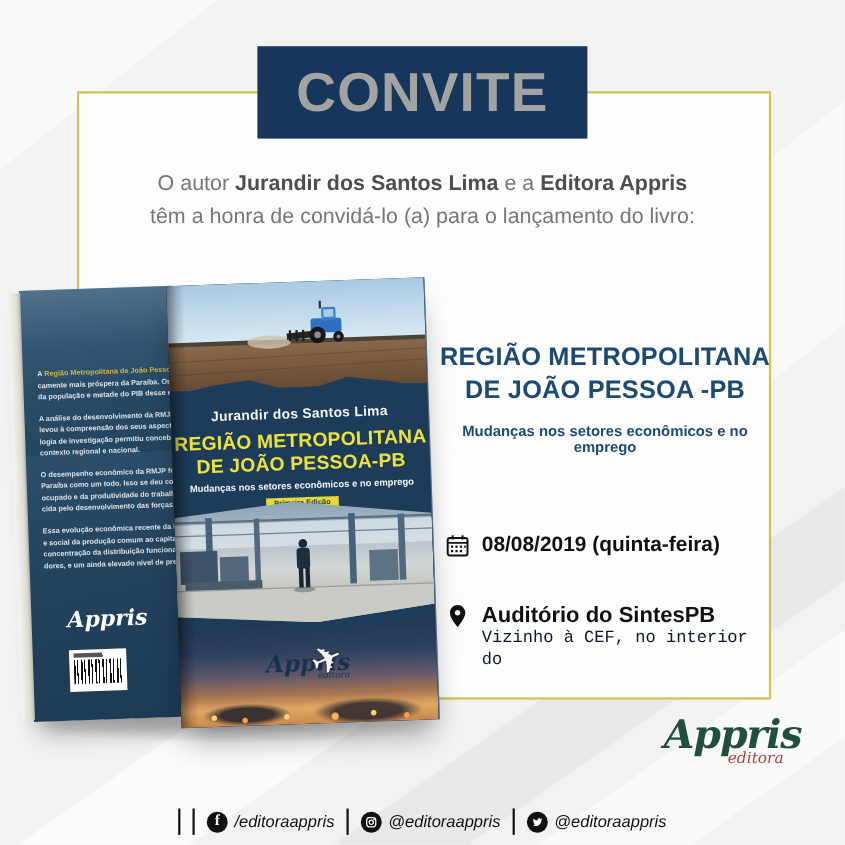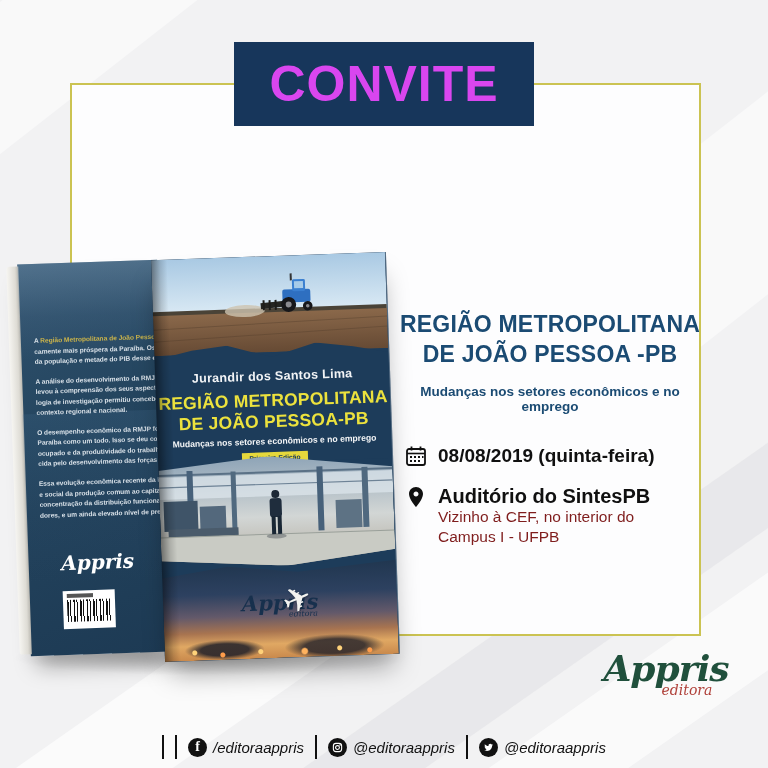--- a/index.html
+++ b/index.html
@@ -13,21 +13,21 @@
   .deco.d3{left:120px;top:720px;width:900px;height:80px;background:rgba(255,255,255,.6);transform:rotate(-35deg);}
   .deco.d4{left:560px;top:80px;width:500px;height:160px;background:rgba(255,255,255,.5);transform:rotate(-38deg);}
   .deco.d5{left:-140px;top:-60px;width:480px;height:120px;background:rgba(255,255,255,.5);transform:rotate(-38deg);}
 
   
   .frame{position:absolute;left:70px;top:83px;width:627px;height:549px;border:2px solid #cbc352;background:#fdfdfe;z-index:2;}
 
   
   .banner{position:absolute;left:234px;top:42px;width:300px;height:84px;background:#17365b;z-index:3;
           display:flex;align-items:center;justify-content:center;}
-  .banner span{color:#d946ef;font-size:50px;font-weight:bold;letter-spacing:1px;}
+  .banner span{color:#a3a3a3;font-size:50px;font-weight:bold;letter-spacing:1px;}
 
   
   .intro{position:absolute;left:0;top:152px;width:768px;text-align:center;z-index:3;
          color:#767676;font-size:19.5px;line-height:1.55;}
   .intro .intro-line{white-space:pre-wrap;}
   .intro b{color:#4d4d4d;font-weight:bold;}
 
   
   .book-shadow{position:absolute;left:10px;top:640px;width:400px;height:36px;z-index:3;
     background:radial-gradient(ellipse at 50% 50%, rgba(0,0,0,.20) 0%, rgba(0,0,0,0) 70%);}
@@ -84,25 +84,25 @@
   .fc-logo{position:absolute;left:0;top:30px;width:100%;text-align:center;color:#17304d;
     font-family:"DejaVu Serif",serif;font-style:italic;font-weight:bold;font-size:21px;line-height:1;}
   .fc-logo .sub{display:block;font-size:8px;font-weight:normal;margin-top:-2px;margin-left:46px;}
 
   
   .event-title{position:absolute;left:398px;top:310px;width:304px;text-align:center;z-index:3;
     color:#1b4b73;font-size:23px;font-weight:bold;line-height:1.3;letter-spacing:.2px;}
   .event-sub{position:absolute;left:398px;top:384px;width:304px;text-align:center;z-index:3;
     color:#1b4b73;font-size:13.5px;font-weight:bold;}
   .event-details{position:absolute;left:404px;top:444px;width:300px;z-index:3;}
-  .ev-row{display:flex;align-items:flex-start;margin-bottom:17px;}
+  .ev-row{display:flex;align-items:flex-start;margin-bottom:17px;margin-top:40px;}
   .ev-row .ico{width:24px;height:24px;margin-right:10px;flex:0 0 auto;}
   .ev-main{font-size:19px;font-weight:bold;color:#101010;line-height:24px;}
   .ev-venue-name{font-size:20px;font-weight:bold;color:#101010;line-height:22px;}
-  .ev-venue-line{font-size:15.5px;color:#7f1d1d;line-height:20px;}
+  .ev-venue-line{font-size:15.5px;color:#0f172a;line-height:20px;font-family:Liberation Mono, monospace;}
 
   
   .appris-logo{position:absolute;left:596px;top:650px;width:140px;text-align:center;z-index:5;}
   .appris-logo .name{font-family:"DejaVu Serif",serif;font-style:italic;font-weight:bold;
     font-size:36px;color:#20503c;line-height:1;letter-spacing:-1px;}
   .appris-logo .sub{font-family:"DejaVu Serif",serif;font-style:italic;
     font-size:14px;color:#b0413a;margin-top:-4px;margin-left:42px;}
 
   
   .footer{position:absolute;left:0;top:731px;width:768px;height:32px;z-index:6;
@@ -125,20 +125,24 @@
   <div class="deco d3"></div>
   <div class="deco d4"></div>
   <div class="deco d5"></div>
 
   <div class="frame"></div>
 
   <div class="banner">
     <span>CONVITE</span>
   </div>
 
+  <div class="intro">
+    <div class="intro-line"><span>O autor </span><b>Jurandir dos Santos Lima</b><span> e a </span><b>Editora Appris</b></div>
+    <div class="intro-line">têm a honra de convidá-lo (a) para o lançamento do livro:</div>
+  </div>
 
   <div class="book-shadow"></div>
 
   <div class="back-book">
     <div class="pages"></div>
     <div class="ghost-top"></div>
     <div class="ghost-mid"></div>
     <div class="bc-text">
         <div class="bc-para">
           <div class="bc-line">A <span class="gold">Região Metropolitana de João Pessoa (RM</span></div>
@@ -280,21 +284,20 @@
       </svg>
       <div class="ev-main">08/08/2019 (quinta-feira)</div>
     </div>
     <div class="ev-row">
       <svg class="ico" viewBox="0 0 24 24">
         <path fill="#111" d="M12 2C8.1 2 5 5.1 5 9c0 5.2 7 13 7 13s7-7.8 7-13c0-3.9-3.1-7-7-7zm0 9.5c-1.4 0-2.5-1.1-2.5-2.5S10.6 6.5 12 6.5s2.5 1.1 2.5 2.5-1.1 2.5-2.5 2.5z"></path>
       </svg>
       <div>
         <div class="ev-venue-name">Auditório do SintesPB</div>
         <div class="ev-venue-line">Vizinho à CEF, no interior do</div>
-        <div class="ev-venue-line">Campus I - UFPB</div>
       </div>
     </div>
   </div>
 
   <div class="appris-logo">
     <div class="name">Appris</div>
     <div class="sub">editora</div>
   </div>
 
   <div class="footer">

